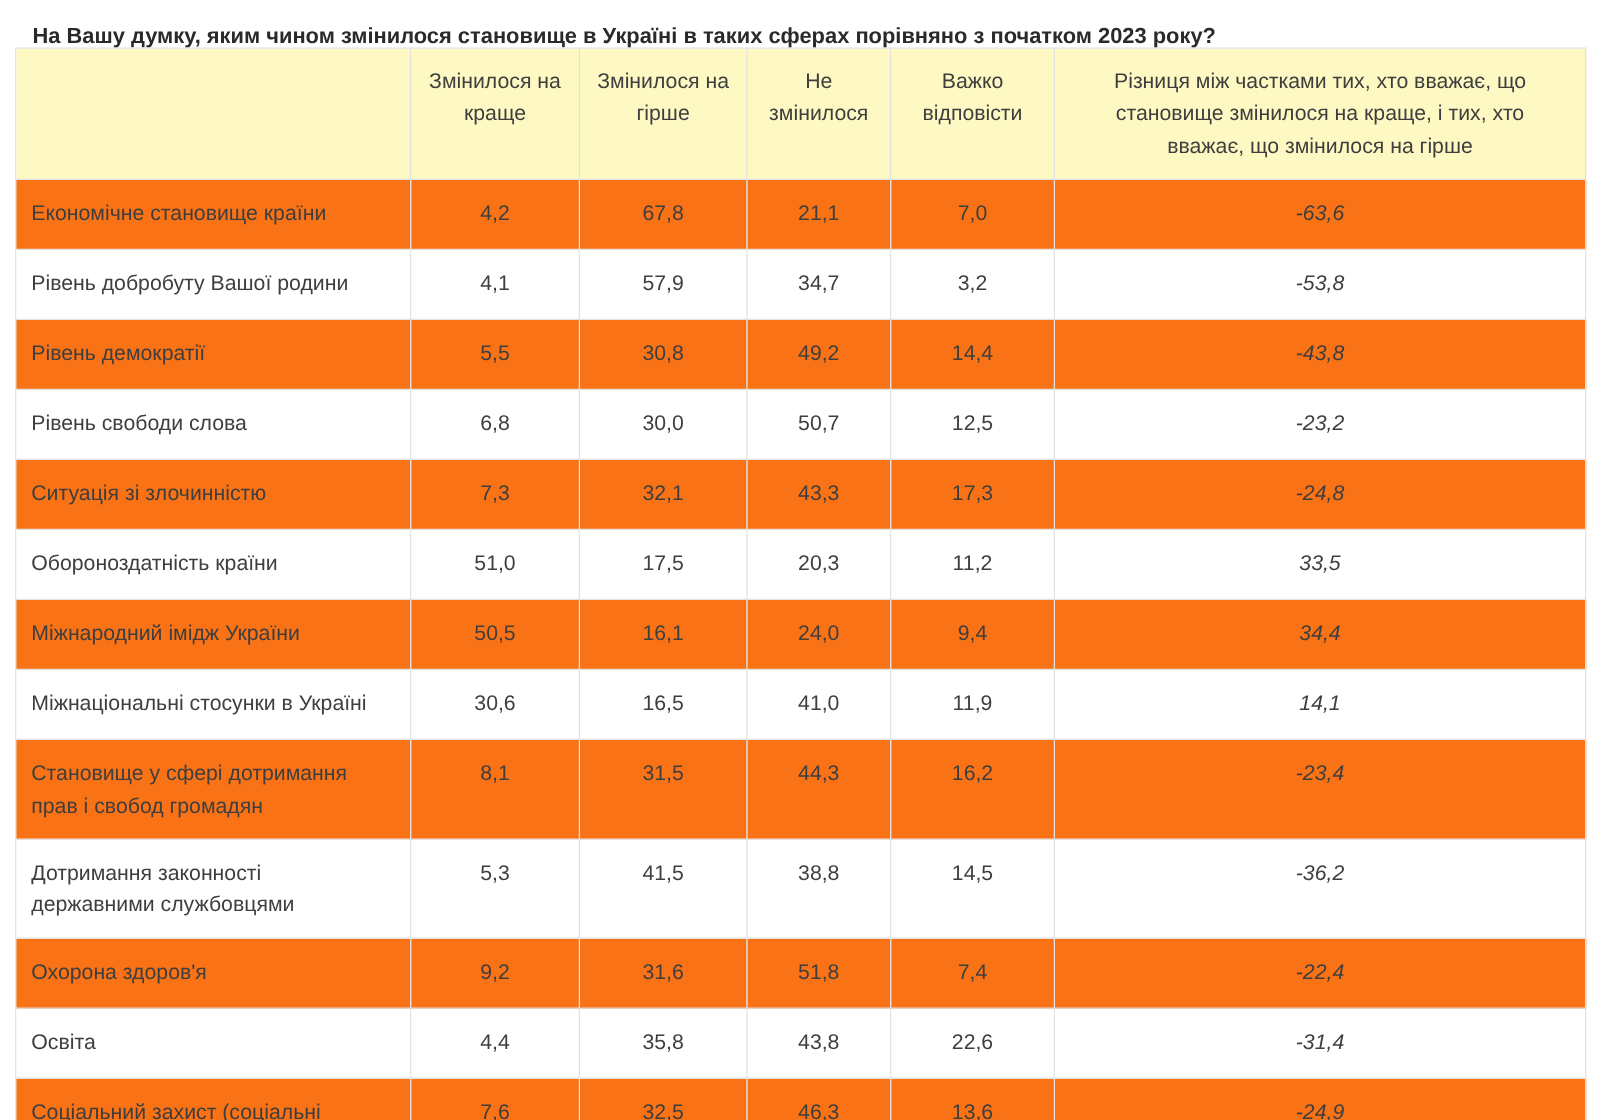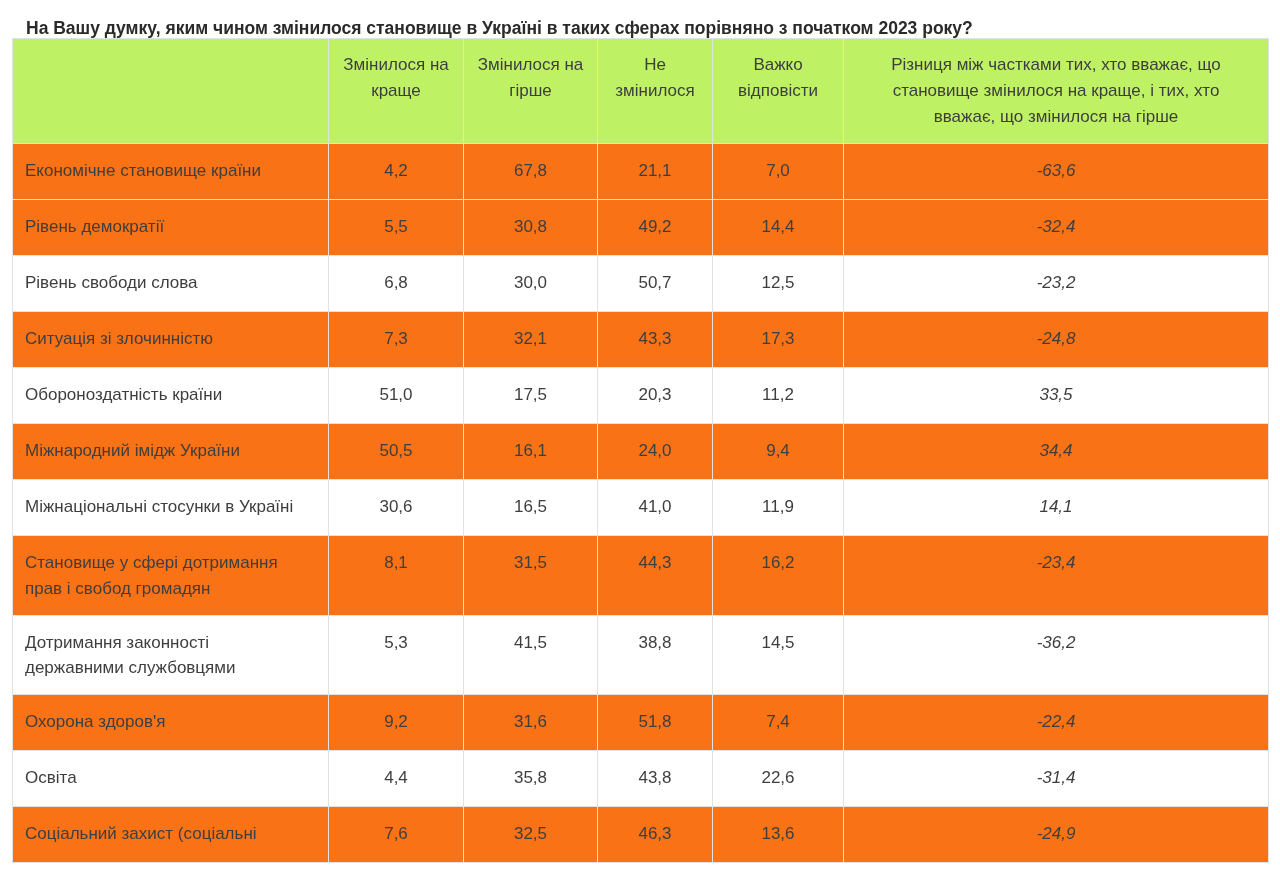--- a/index.html
+++ b/index.html
@@ -34,21 +34,21 @@
     font-weight: normal;
     vertical-align: top;
     font-size: 17px;
     line-height: 1.52;
     word-wrap: break-word;
   }
   thead tr { height: 105px; }
   thead th {
     padding: 13px 8px 0 8px;
     text-align: center;
-    background: #bef264;
+    background: #fef9c3;
     color: #3e3e3e;
   }
   thead th.diff-head {
     padding-left: 24px;
     padding-right: 24px;
   }
   tbody tr { height: 56px; }
   tbody td {
     padding: 14px 6px 13px 6px;
     text-align: center;
@@ -89,27 +89,35 @@
   </thead>
   <tbody id="tbody">
       <tr class="stripe">
         <td class="label-cell">Економічне становище країни</td>
         <td>4,2</td>
         <td>67,8</td>
         <td>21,1</td>
         <td>7,0</td>
         <td class="diff-cell">-63,6</td>
       </tr>
+      <tr>
+        <td class="label-cell">Рівень добробуту Вашої родини</td>
+        <td>4,1</td>
+        <td>57,9</td>
+        <td>34,7</td>
+        <td>3,2</td>
+        <td class="diff-cell">-53,8</td>
+      </tr>
       <tr class="stripe">
         <td class="label-cell">Рівень демократії</td>
         <td>5,5</td>
         <td>30,8</td>
         <td>49,2</td>
         <td>14,4</td>
-        <td class="diff-cell">-32,4</td>
+        <td class="diff-cell">-43,8</td>
       </tr>
       <tr>
         <td class="label-cell">Рівень свободи слова</td>
         <td>6,8</td>
         <td>30,0</td>
         <td>50,7</td>
         <td>12,5</td>
         <td class="diff-cell">-23,2</td>
       </tr>
       <tr class="stripe">

